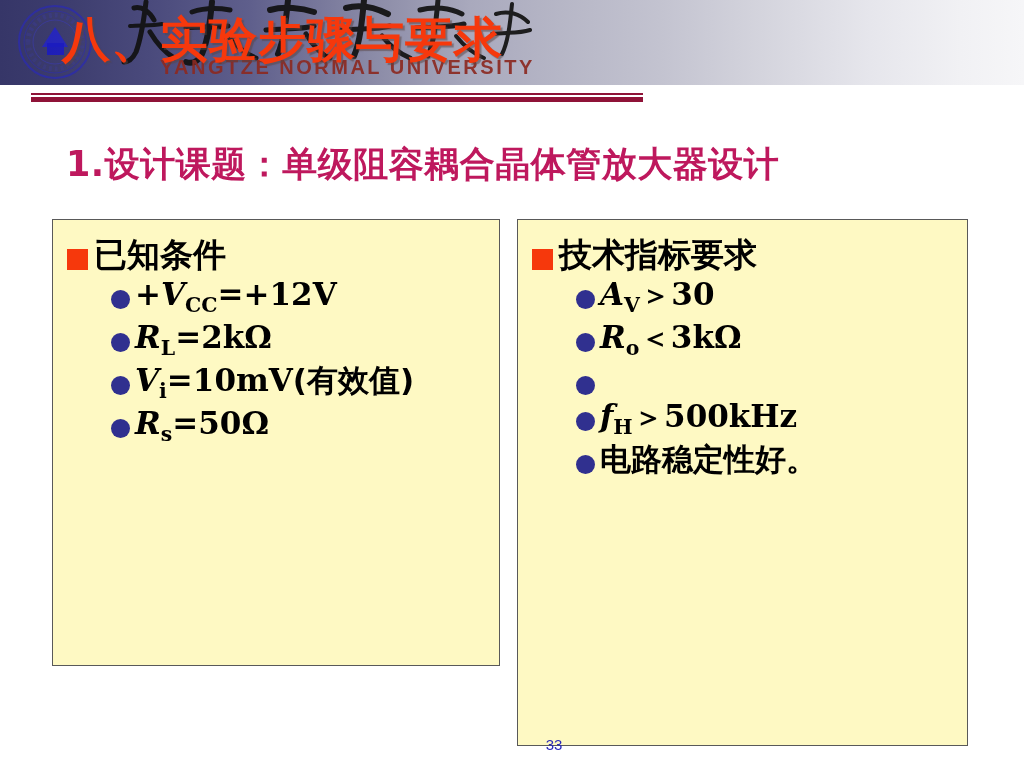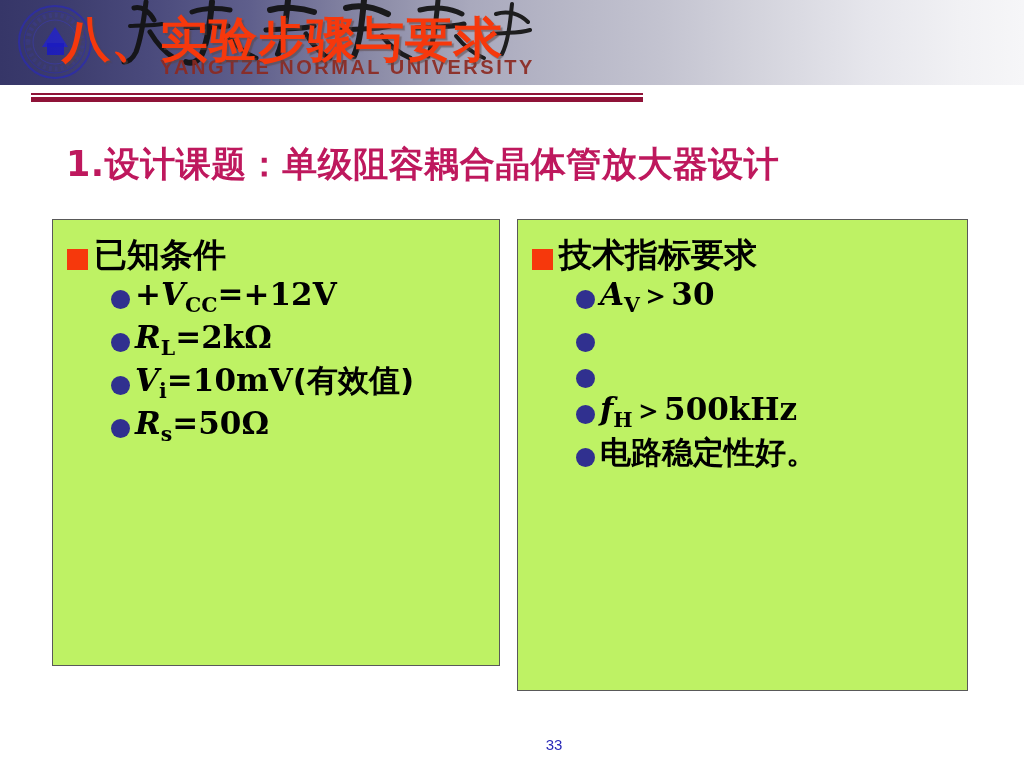--- a/index.html
+++ b/index.html
@@ -112,24 +112,24 @@
     color: #be185d;
     white-space: nowrap;
     letter-spacing: .5px;
   }
 
   
   .box {
     position: absolute;
     box-sizing: border-box;
     border: 1.5px solid #595959;
-    background: #bef264;
+    background: #fef9c3;
   }
   #box-left  { left: 52px;  top: 219px; width: 448px; height: 447px; }
-  #box-right { left: 517px; top: 219px; width: 451px; height: 472px; }
+  #box-right { left: 517px; top: 219px; width: 451px; height: 527px; }
 
   .box-head {
     display: flex;
     align-items: flex-start;
     margin: 16px 0 0 14px;
   }
   .sq-bullet {
     width: 21px;
     height: 21px;
     background: #f6380c;
@@ -300,20 +300,21 @@
   <ul class="blist">
 
     <li class="bitem">
       <span class="dot-bullet"></span>
       <span class="bitem-text"><span class="var">A</span><span class="sub">V</span><span class="rel">＞</span><span>30</span></span>
     </li>
 
 
     <li class="bitem">
       <span class="dot-bullet"></span>
+      <span class="bitem-text"><span class="var">R</span><span class="sub">o</span><span class="rel">＜</span><span>3kΩ</span></span>
     </li>
 
     <li class="bitem">
       <span class="dot-bullet"></span>
     </li>
 
     <li class="bitem">
       <span class="dot-bullet"></span>
       <span class="bitem-text"><span class="var">f</span><span class="sub">H</span><span class="rel">＞</span><span>500kHz</span></span>
     </li>

